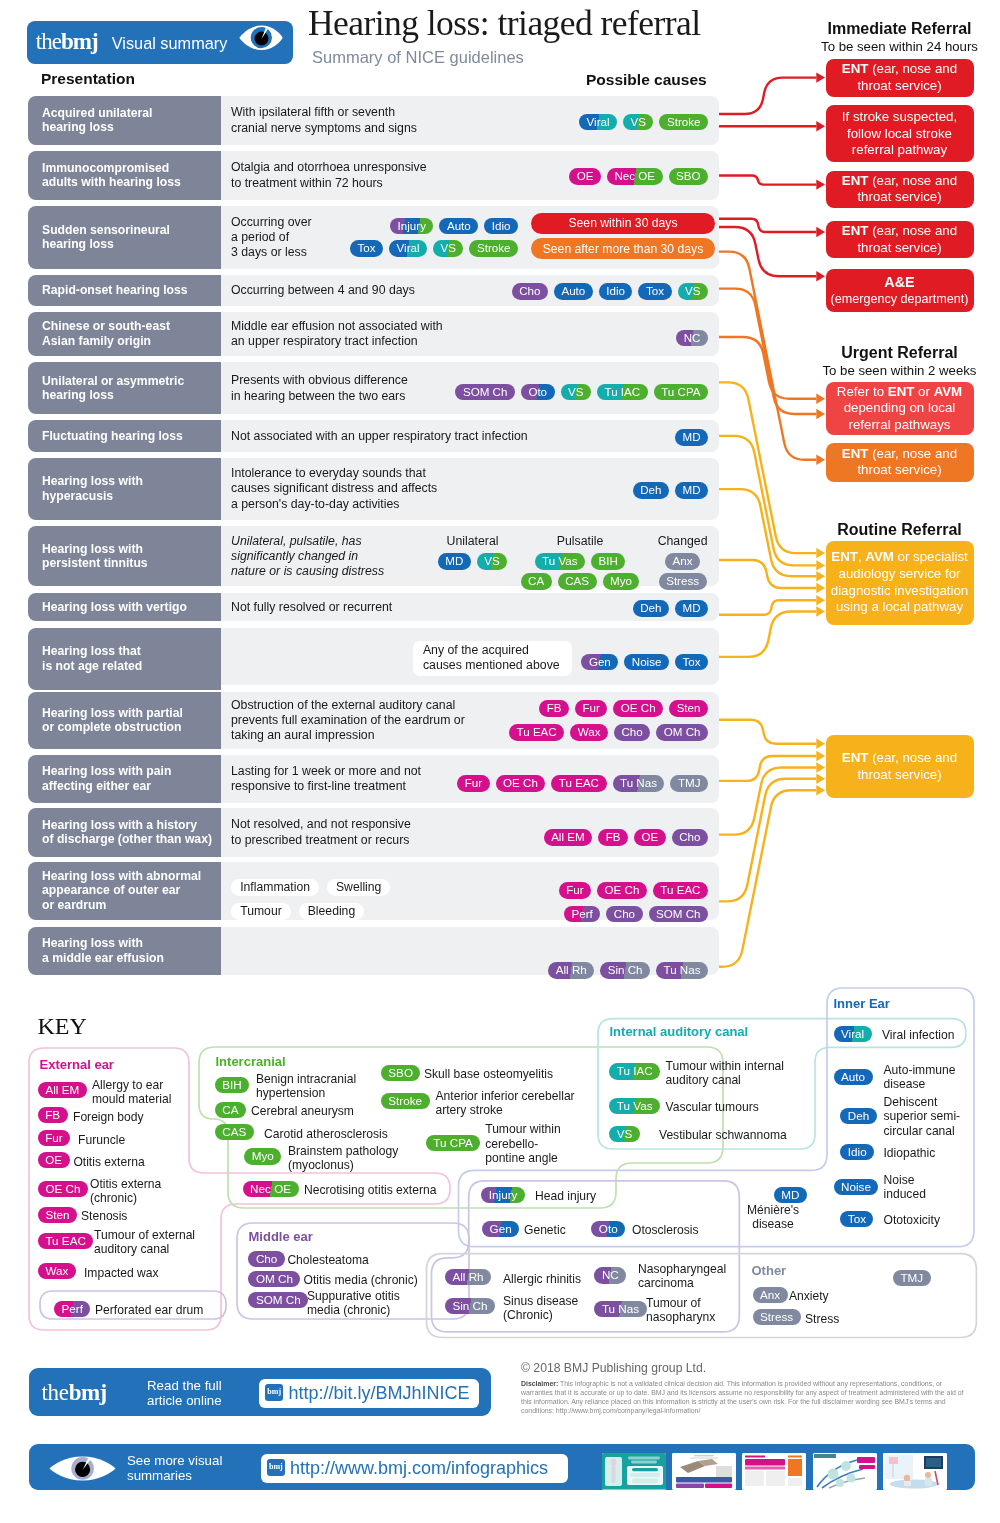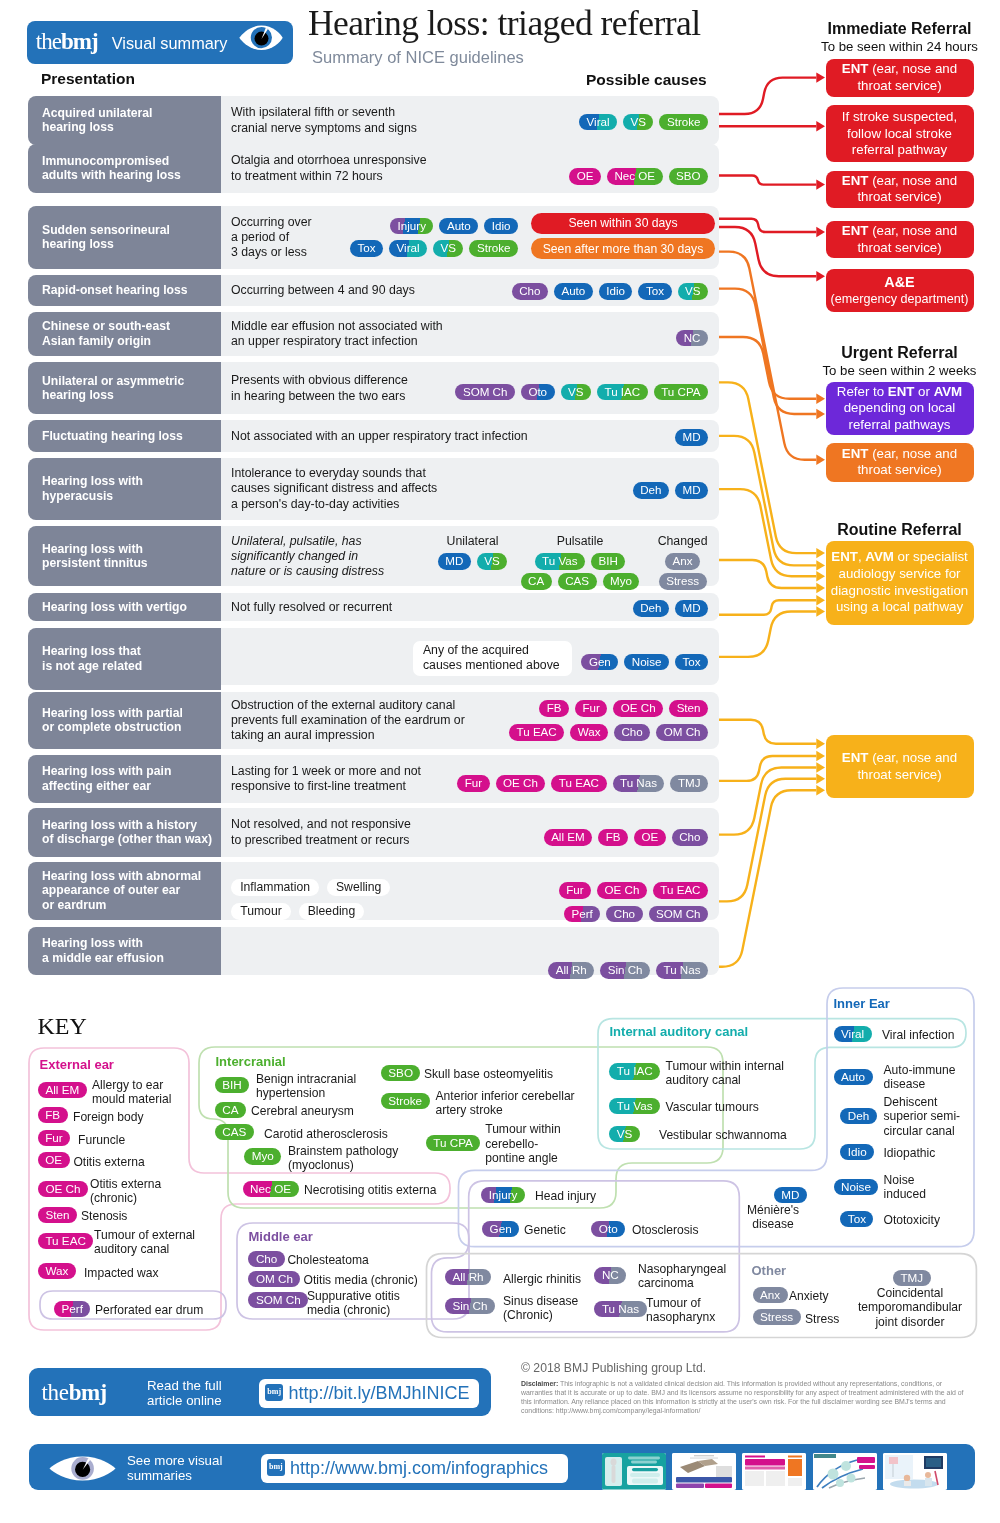--- a/index.html
+++ b/index.html
@@ -163,21 +163,21 @@
     <div class="subtitle">Summary of NICE guidelines</div>
     <div class="collabel" style="left: 41px; top: 70px;">Presentation</div>
     <div class="collabel" style="left: 586px; top: 71px;">Possible causes</div>
     <div class="row" style="left: 28px; top: 96px; width: 691px; height: 48.5px;">
       <div class="rowlabel" style="height: 48.5px;">
         <span>Acquired unilateral<br>hearing loss</span>
       </div>
       <div class="rowbody" style="height: 48.5px;"></div>
       <div class="rowdesc" style="left: 203px; top: 9.4px;">With ipsilateral fifth or seventh<br>cranial nerve symptoms and signs</div>
     </div>
-    <div class="row" style="left: 28px; top: 144px; width: 637px; height: 48.5px;">
+    <div class="row" style="left: 28px; top: 151px; width: 637px; height: 48.5px;">
       <div class="rowlabel" style="height: 48.5px;">
         <span>Immunocompromised<br>adults with hearing loss</span>
       </div>
       <div class="rowbody" style="height: 48.5px;"></div>
       <div class="rowdesc" style="left: 203px; top: 9.4px;">Otalgia and otorrhoea unresponsive<br>to treatment within 72 hours</div>
     </div>
     <div class="row" style="left: 28px; top: 205.5px; width: 612px; height: 63px;">
       <div class="rowlabel" style="height: 63px;">
         <span>Sudden sensorineural<br>hearing loss</span>
       </div>
@@ -315,21 +315,21 @@
       <span><b>ENT</b> (ear, nose and throat service)</span>
     </div>
     <div class="refbox" style="left: 825.5px; top: 220.9px; width: 148px; height: 37.5px; background: rgb(224, 27, 36);">
       <span><b>ENT</b> (ear, nose and throat service)</span>
     </div>
     <div class="refbox tight" style="left: 825.5px; top: 269.3px; width: 148px; height: 43px; background: rgb(224, 27, 36);">
       <span><b>A&amp;E</b><br>(emergency department)</span>
     </div>
     <div class="refhead" style="left: 825.5px; top: 343px; width: 148px;">Urgent Referral</div>
     <div class="refsub" style="left: 818px; top: 363px; width: 163px;">To be seen within 2 weeks</div>
-    <div class="refbox" style="left: 825.5px; top: 382px; width: 148px; height: 53px; background: #6d28d9;">
+    <div class="refbox" style="left: 825.5px; top: 382px; width: 148px; height: 53px; background: #ef4444;">
       <span>Refer to <b>ENT</b> or <b>AVM</b><br>depending on local<br>referral pathways</span>
     </div>
     <div class="refbox" style="left: 825.5px; top: 443px; width: 148px; height: 38.5px; background: rgb(239, 118, 34);">
       <span><b>ENT</b> (ear, nose and throat service)</span>
     </div>
     <div class="refhead" style="left: 825.5px; top: 519.5px; width: 148px;">Routine Referral</div>
     <div class="refbox" style="left: 825.5px; top: 540.5px; width: 148px; height: 84px; background: rgb(247, 177, 26);">
       <span><b>ENT</b>, <b>AVM</b> or specialist<br>audiology service for<br>diagnostic investigation<br>using a local pathway</span>
     </div>
     <div class="refbox" style="left: 825.5px; top: 735.3px; width: 148px; height: 63px; background: rgb(247, 177, 26);">
@@ -414,21 +414,20 @@
     <div class="keytxt" style="left: 632px; top: 1223px;">Otosclerosis</div>
     <span class="kpill" style="left: 54px; top: 1300.8px; background: linear-gradient(99deg, rgb(212, 16, 140) 0%, rgb(212, 16, 140) 50%, rgb(124, 79, 160) 50%, rgb(124, 79, 160) 100%);">Perf</span>
     <div class="keytxt" style="left: 95px; top: 1303px;">Perforated ear drum</div>
     <span class="kpill" style="left: 242.6px; top: 1180.8px; background: linear-gradient(99deg, rgb(212, 16, 140) 0%, rgb(212, 16, 140) 50%, rgb(76, 175, 46) 50%, rgb(76, 175, 46) 100%);">Nec OE</span>
     <div class="keytxt" style="left: 304px; top: 1183px;">Necrotising otitis externa</div>
     <span class="kpill" style="left: 752.5px; top: 1286.6px; background: rgb(128, 137, 160);">Anx</span>
     <div class="keytxt" style="left: 789px; top: 1288.5px;">Anxiety</div>
     <span class="kpill" style="left: 752.5px; top: 1309.2px; background: rgb(128, 137, 160);">Stress</span>
     <div class="keytxt" style="left: 805px; top: 1311.5px;">Stress</div>
     <span class="kpill" style="left: 892.9px; top: 1269.7px; background: rgb(128, 137, 160);">TMJ</span>
-    <div class="keytxt" style="left: 838px; top: 1286px; width: 144px; text-align: center;">Coincidental<br>temporomandibular<br>joint disorder</div>
     <div class="fbar" style="left: 28.6px; top: 1368.4px; width: 462px; height: 47.5px;"></div>
     <div class="fbrand" style="left: 41.5px; top: 1382px;"><span>the</span><b>bmj</b></div>
     <div class="ftext" style="left: 147px; top: 1377.5px;">Read the full<br>article online</div>
     <div class="furl" style="left: 259px; top: 1378.5px; width: 219.5px; height: 29.5px;"></div>
     <div class="bmjbox" style="left: 265.2px; top: 1383.9px; width: 18px; height: 17.5px;">
       <span style="top: 3.5px;">bmj</span>
     </div>
     <div class="u" style="left: 288.5px; top: 1382.5px; position: absolute;">http://bit.ly/BMJhINICE</div>
     <div class="copy" style="left: 521px; top: 1361px;">© 2018 BMJ Publishing group Ltd.</div>
     <div class="disc" style="left: 521px; top: 1379px;"><b>Disclaimer:</b> This infographic is not a validated clinical decision aid. This information is provided without any representations, conditions, or warranties that it is accurate or up to date. BMJ and its licensors assume no responsibility for any aspect of treatment administered with the aid of this information. Any reliance placed on this information is strictly at the user's own risk. For the full disclaimer wording see BMJ's terms and conditions: http://www.bmj.com/company/legal-information/</div>

